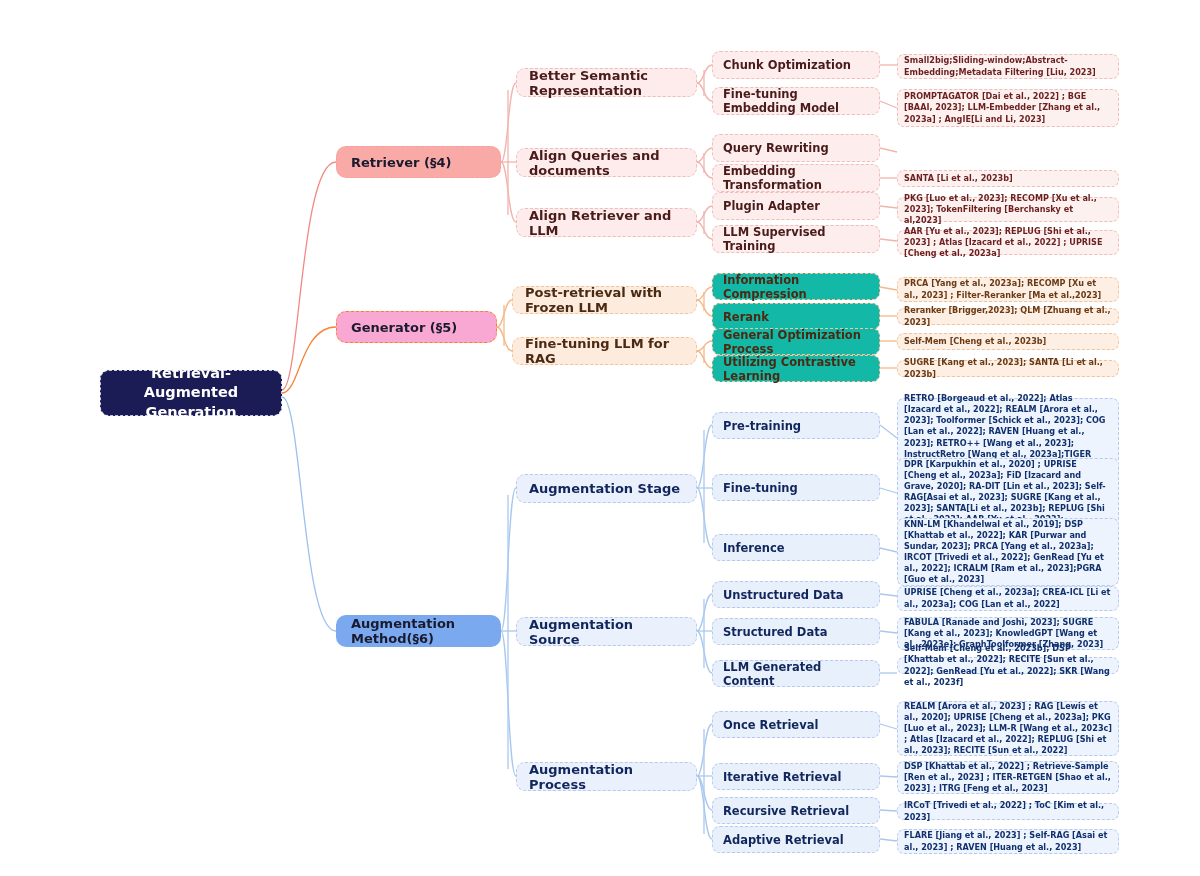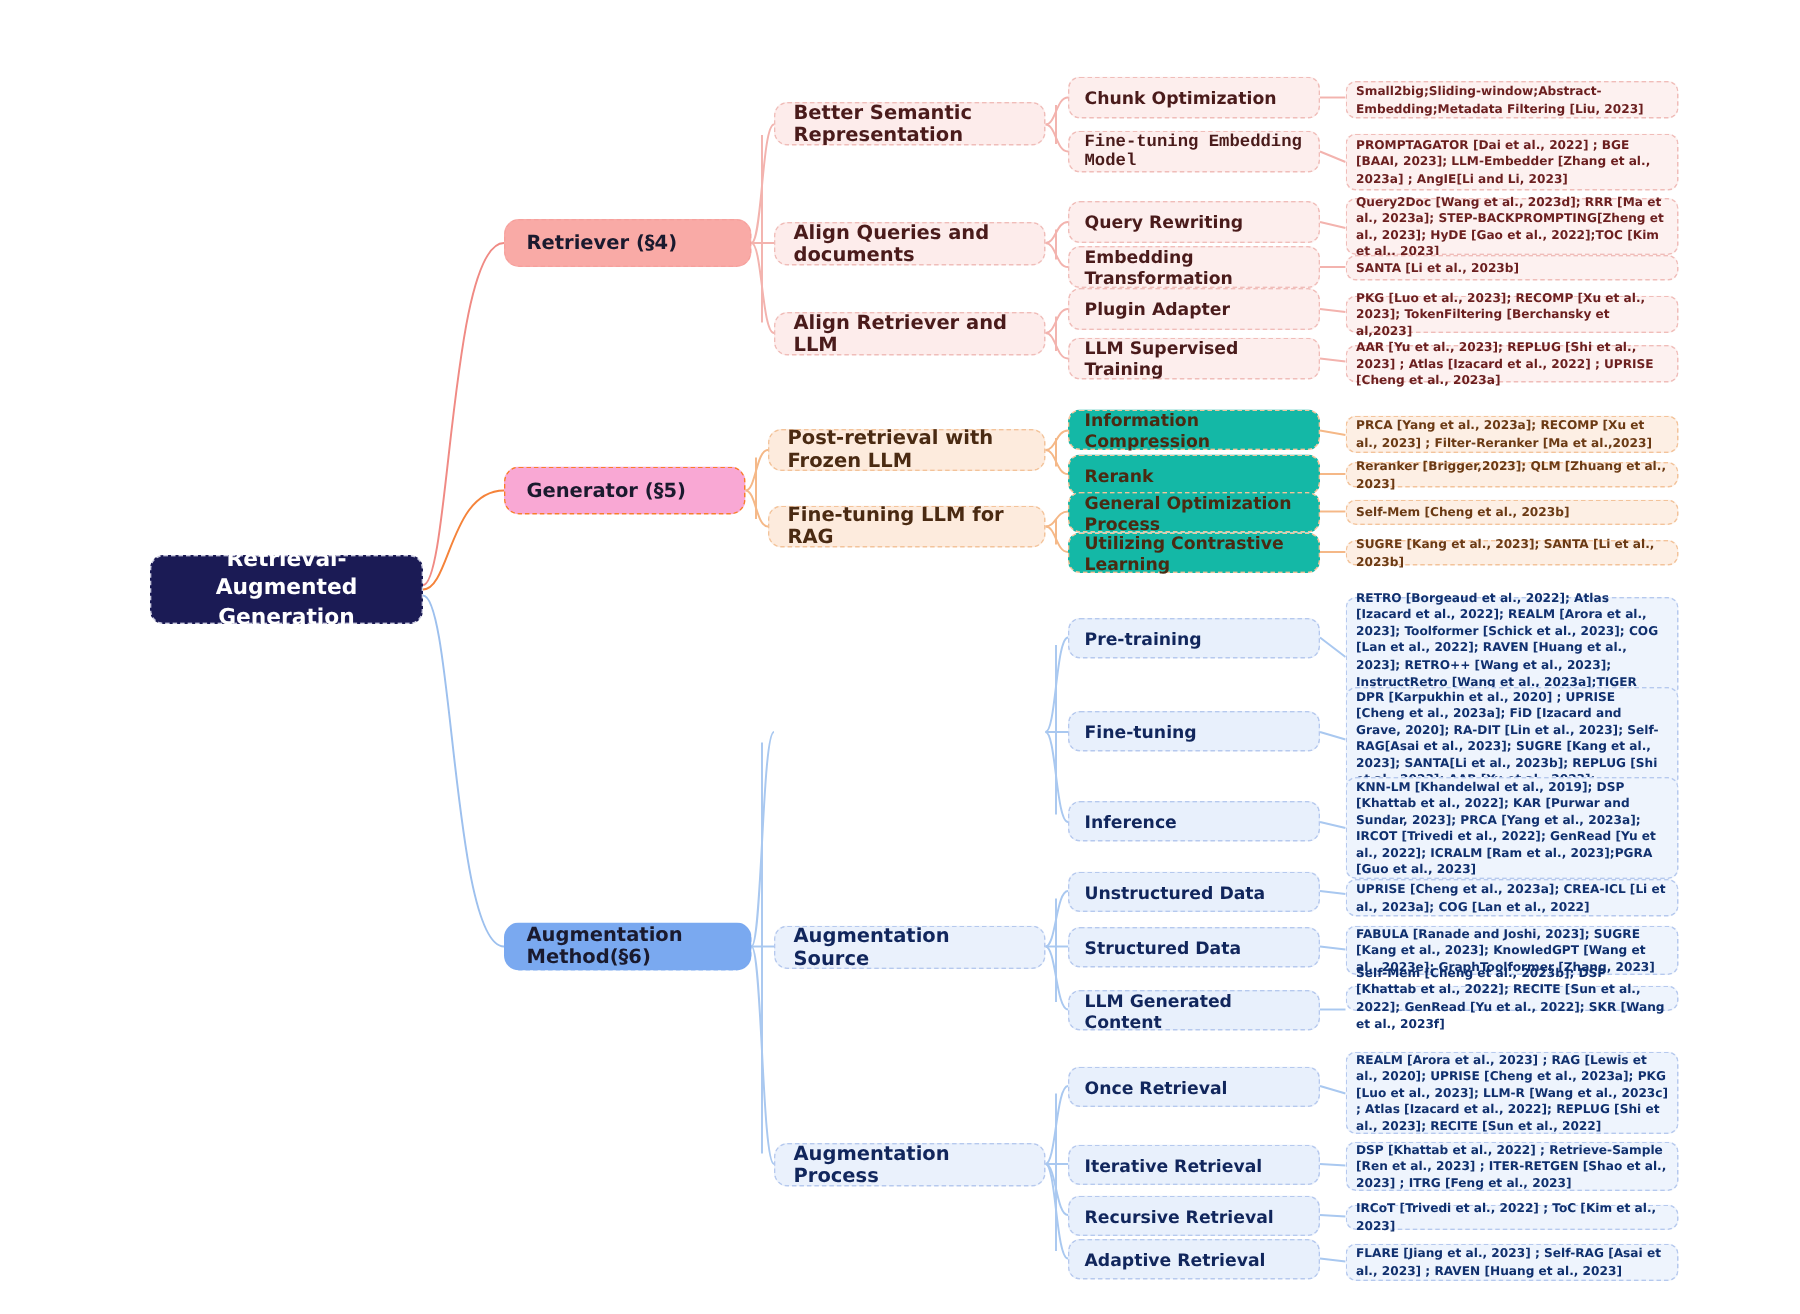--- a/index.html
+++ b/index.html
@@ -159,21 +159,21 @@
   <div class="node l2 red" style="left:516px;top:148px;width:181px;height:29px;">
     <span class="txt">Align  Queries and documents</span>
   </div>
   <div class="node l2 red" style="left:516px;top:208px;width:181px;height:29px;">
     <span class="txt">Align Retriever and LLM</span>
   </div>
 
   <div class="node l3 red" style="left:712px;top:51px;width:168px;height:28px;">
     <span class="txt">Chunk Optimization</span>
   </div>
-  <div class="node l3 red" style="left:712px;top:87px;width:168px;height:28px;font-family:Liberation Mono, monospace;">
+  <div class="node l3 red" style="left:712px;top:87px;width:168px;height:28px;">
     <span class="txt">Fine-tuning Embedding Model</span>
   </div>
   <div class="node l3 red" style="left:712px;top:134px;width:168px;height:28px;">
     <span class="txt">Query Rewriting</span>
   </div>
   <div class="node l3 red" style="left:712px;top:164px;width:168px;height:28px;">
     <span class="txt">Embedding Transformation</span>
   </div>
   <div class="node l3 red" style="left:712px;top:192px;width:168px;height:28px;">
     <span class="txt">Plugin Adapter</span>
@@ -181,23 +181,20 @@
   <div class="node l3 red" style="left:712px;top:225px;width:168px;height:28px;">
     <span class="txt">LLM Supervised Training</span>
   </div>
 
   <div class="leaf red" style="left:897px;top:54px;width:222px;height:25px;">
     <span>Small2big;Sliding-window;Abstract-Embedding;Metadata Filtering [Liu, 2023]</span>
   </div>
   <div class="leaf red" style="left:897px;top:89px;width:222px;height:38px;">
     <span>PROMPTAGATOR [Dai et al., 2022] ; BGE [BAAI, 2023]; LLM-Embedder [Zhang et al., 2023a] ; AngIE[Li and Li, 2023]</span>
   </div>
-  <div class="leaf red" style="left:897px;top:132px;width:222px;height:38px;">
-    <span>Query2Doc [Wang et al., 2023d]; RRR [Ma et al., 2023a]; STEP-BACKPROMPTING[Zheng et al., 2023]; HyDE [Gao et al., 2022];TOC [Kim et al., 2023]</span>
-  </div>
   <div class="leaf red" style="left:897px;top:170px;width:222px;height:17px;">
     <span>SANTA [Li et al., 2023b]</span>
   </div>
   <div class="leaf red" style="left:897px;top:197px;width:222px;height:25px;">
     <span>PKG [Luo et al., 2023]; RECOMP [Xu et al., 2023]; TokenFiltering [Berchansky et al,2023]</span>
   </div>
   <div class="leaf red" style="left:897px;top:230px;width:222px;height:25px;">
     <span>AAR [Yu et al., 2023]; REPLUG [Shi et al., 2023] ; Atlas [Izacard et al., 2022] ; UPRISE [Cheng et al., 2023a]</span>
   </div>
 
@@ -235,20 +232,23 @@
     <span>Self-Mem [Cheng et al., 2023b]</span>
   </div>
   <div class="leaf orange" style="left:897px;top:360px;width:222px;height:17px;">
     <span>SUGRE [Kang et al., 2023]; SANTA [Li et al., 2023b]</span>
   </div>
 
   <div class="node l1 blue" style="left:336px;top:615px;width:165px;height:32px;">
     <span class="txt">Augmentation Method(§6)</span>
   </div>
 
+  <div class="node l2 blue" style="left:516px;top:474px;width:181px;height:29px;">
+    <span class="txt">Augmentation Stage</span>
+  </div>
   <div class="node l2 blue" style="left:516px;top:617px;width:181px;height:29px;">
     <span class="txt">Augmentation Source</span>
   </div>
   <div class="node l2 blue" style="left:516px;top:762px;width:181px;height:29px;">
     <span class="txt">Augmentation Process</span>
   </div>
 
   <div class="node l3 blue" style="left:712px;top:474px;width:168px;height:27px;">
     <span class="txt">Fine-tuning</span>
   </div>

